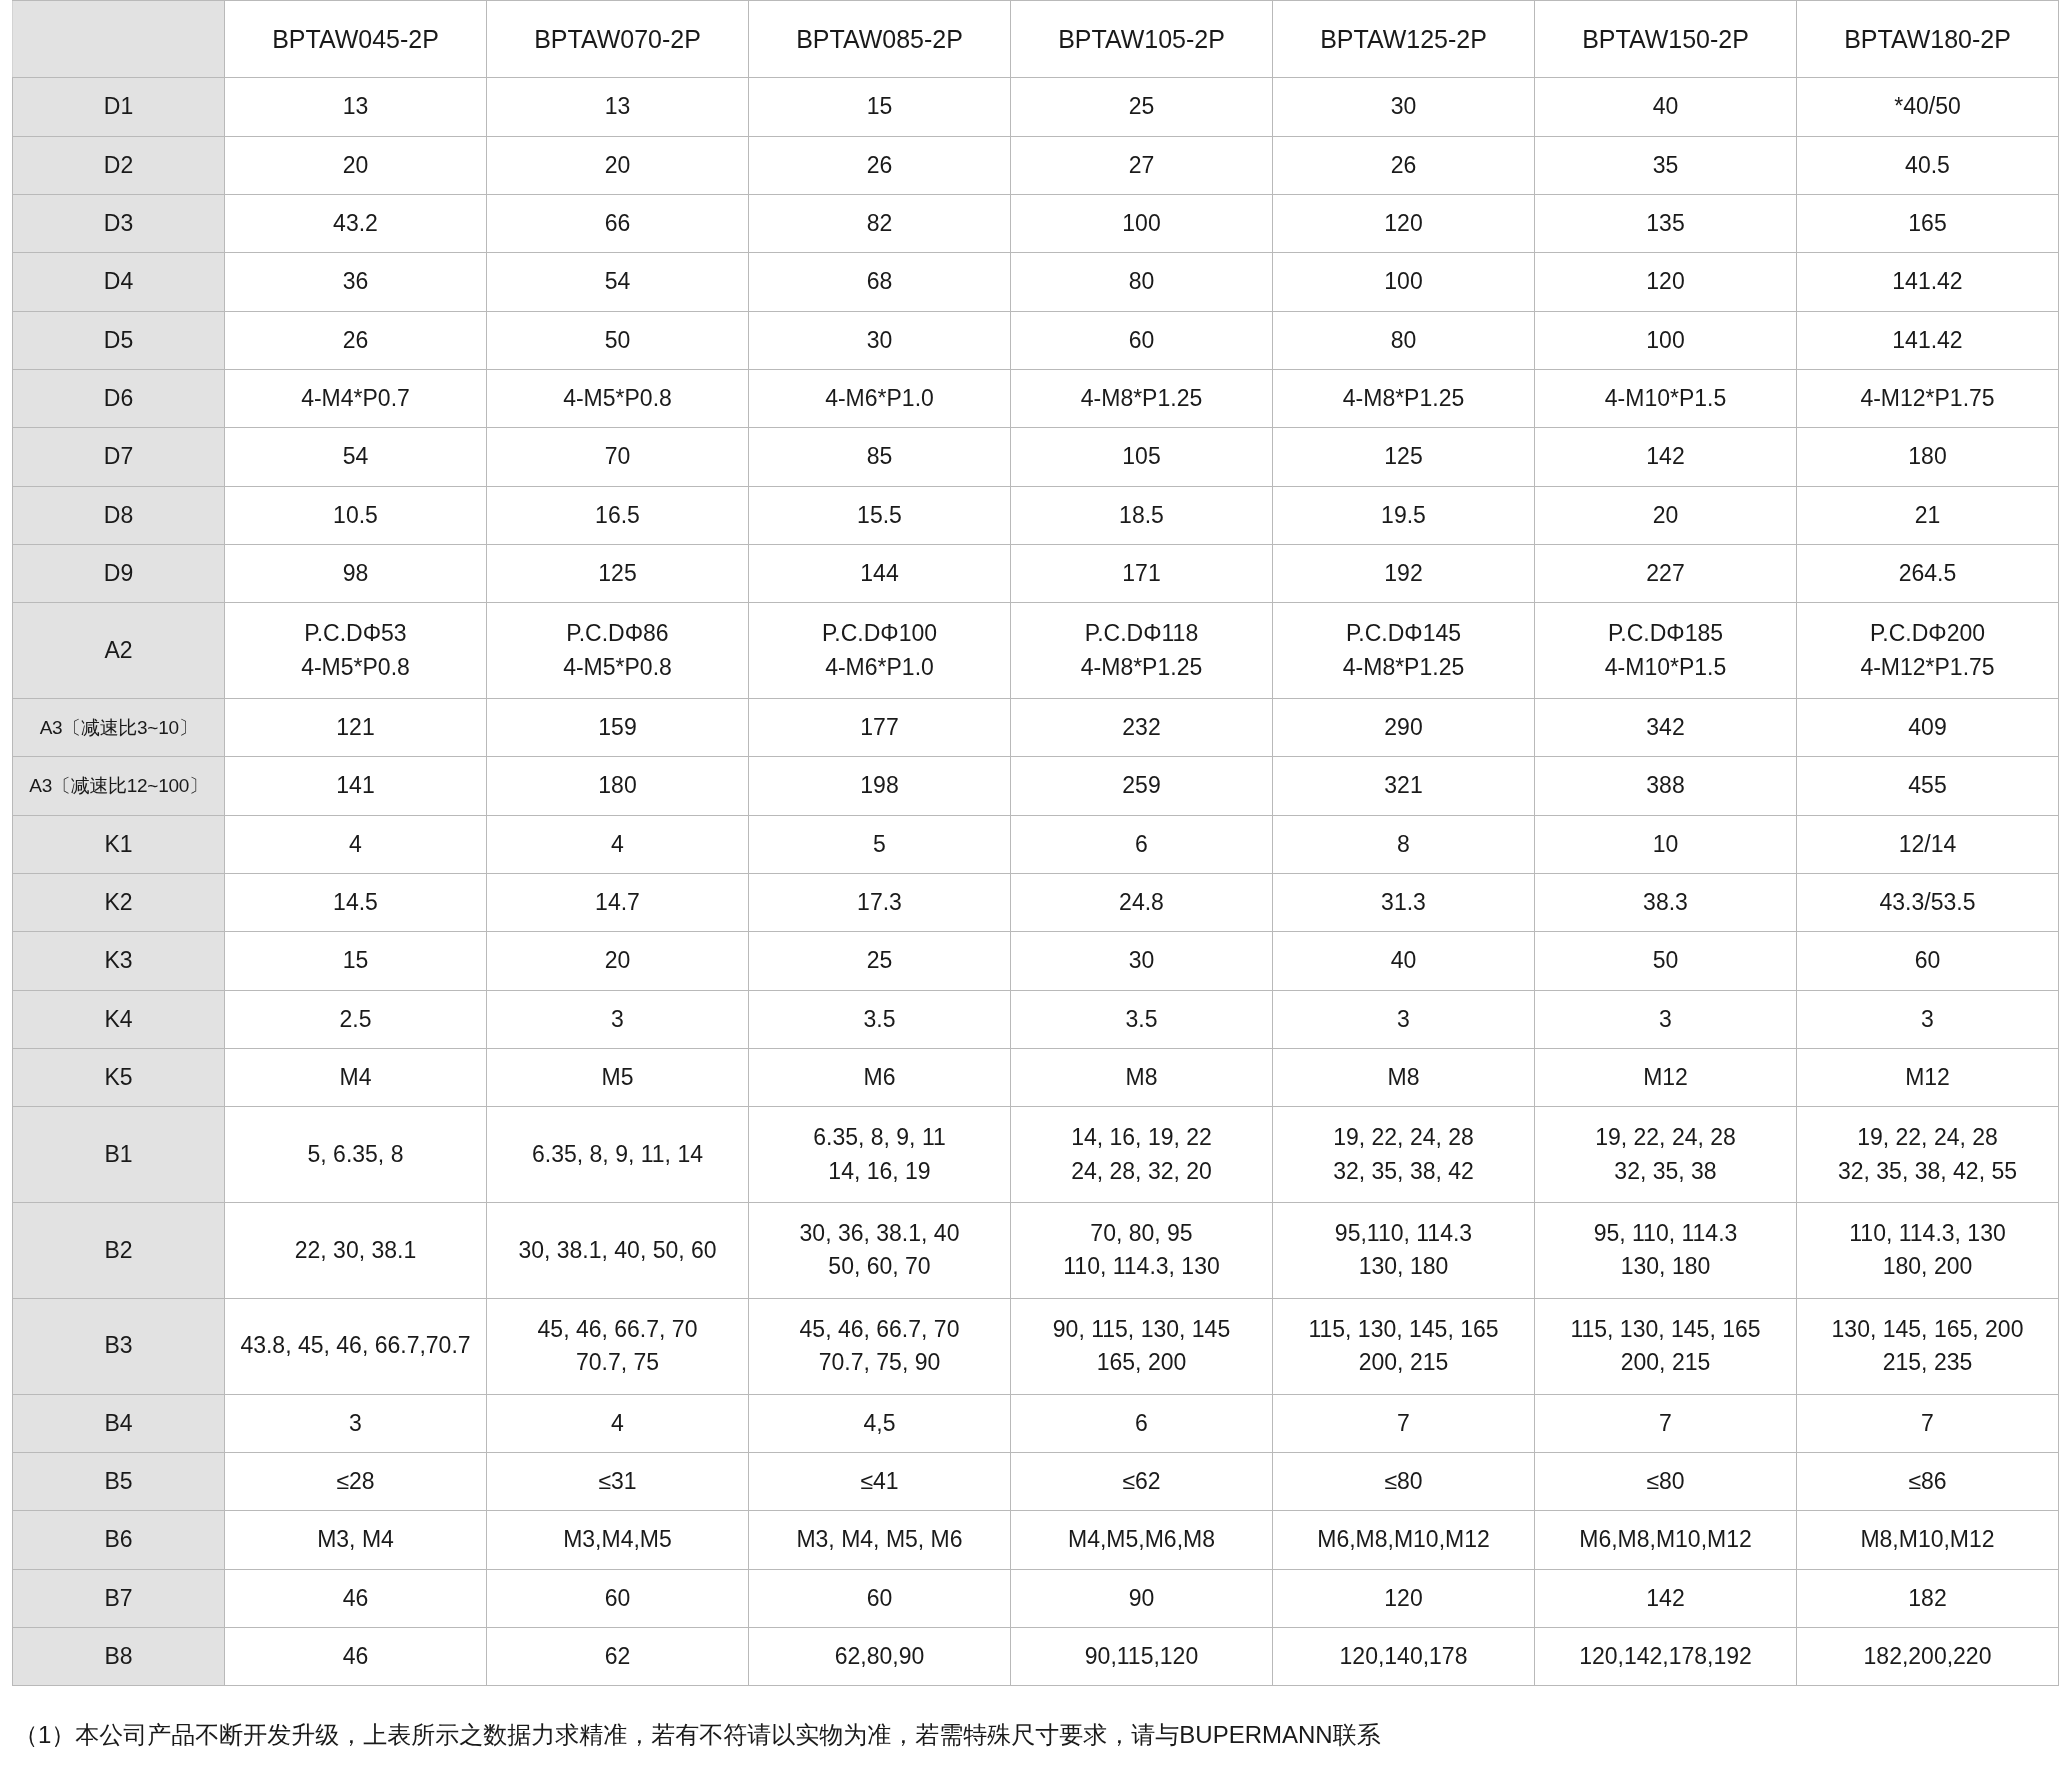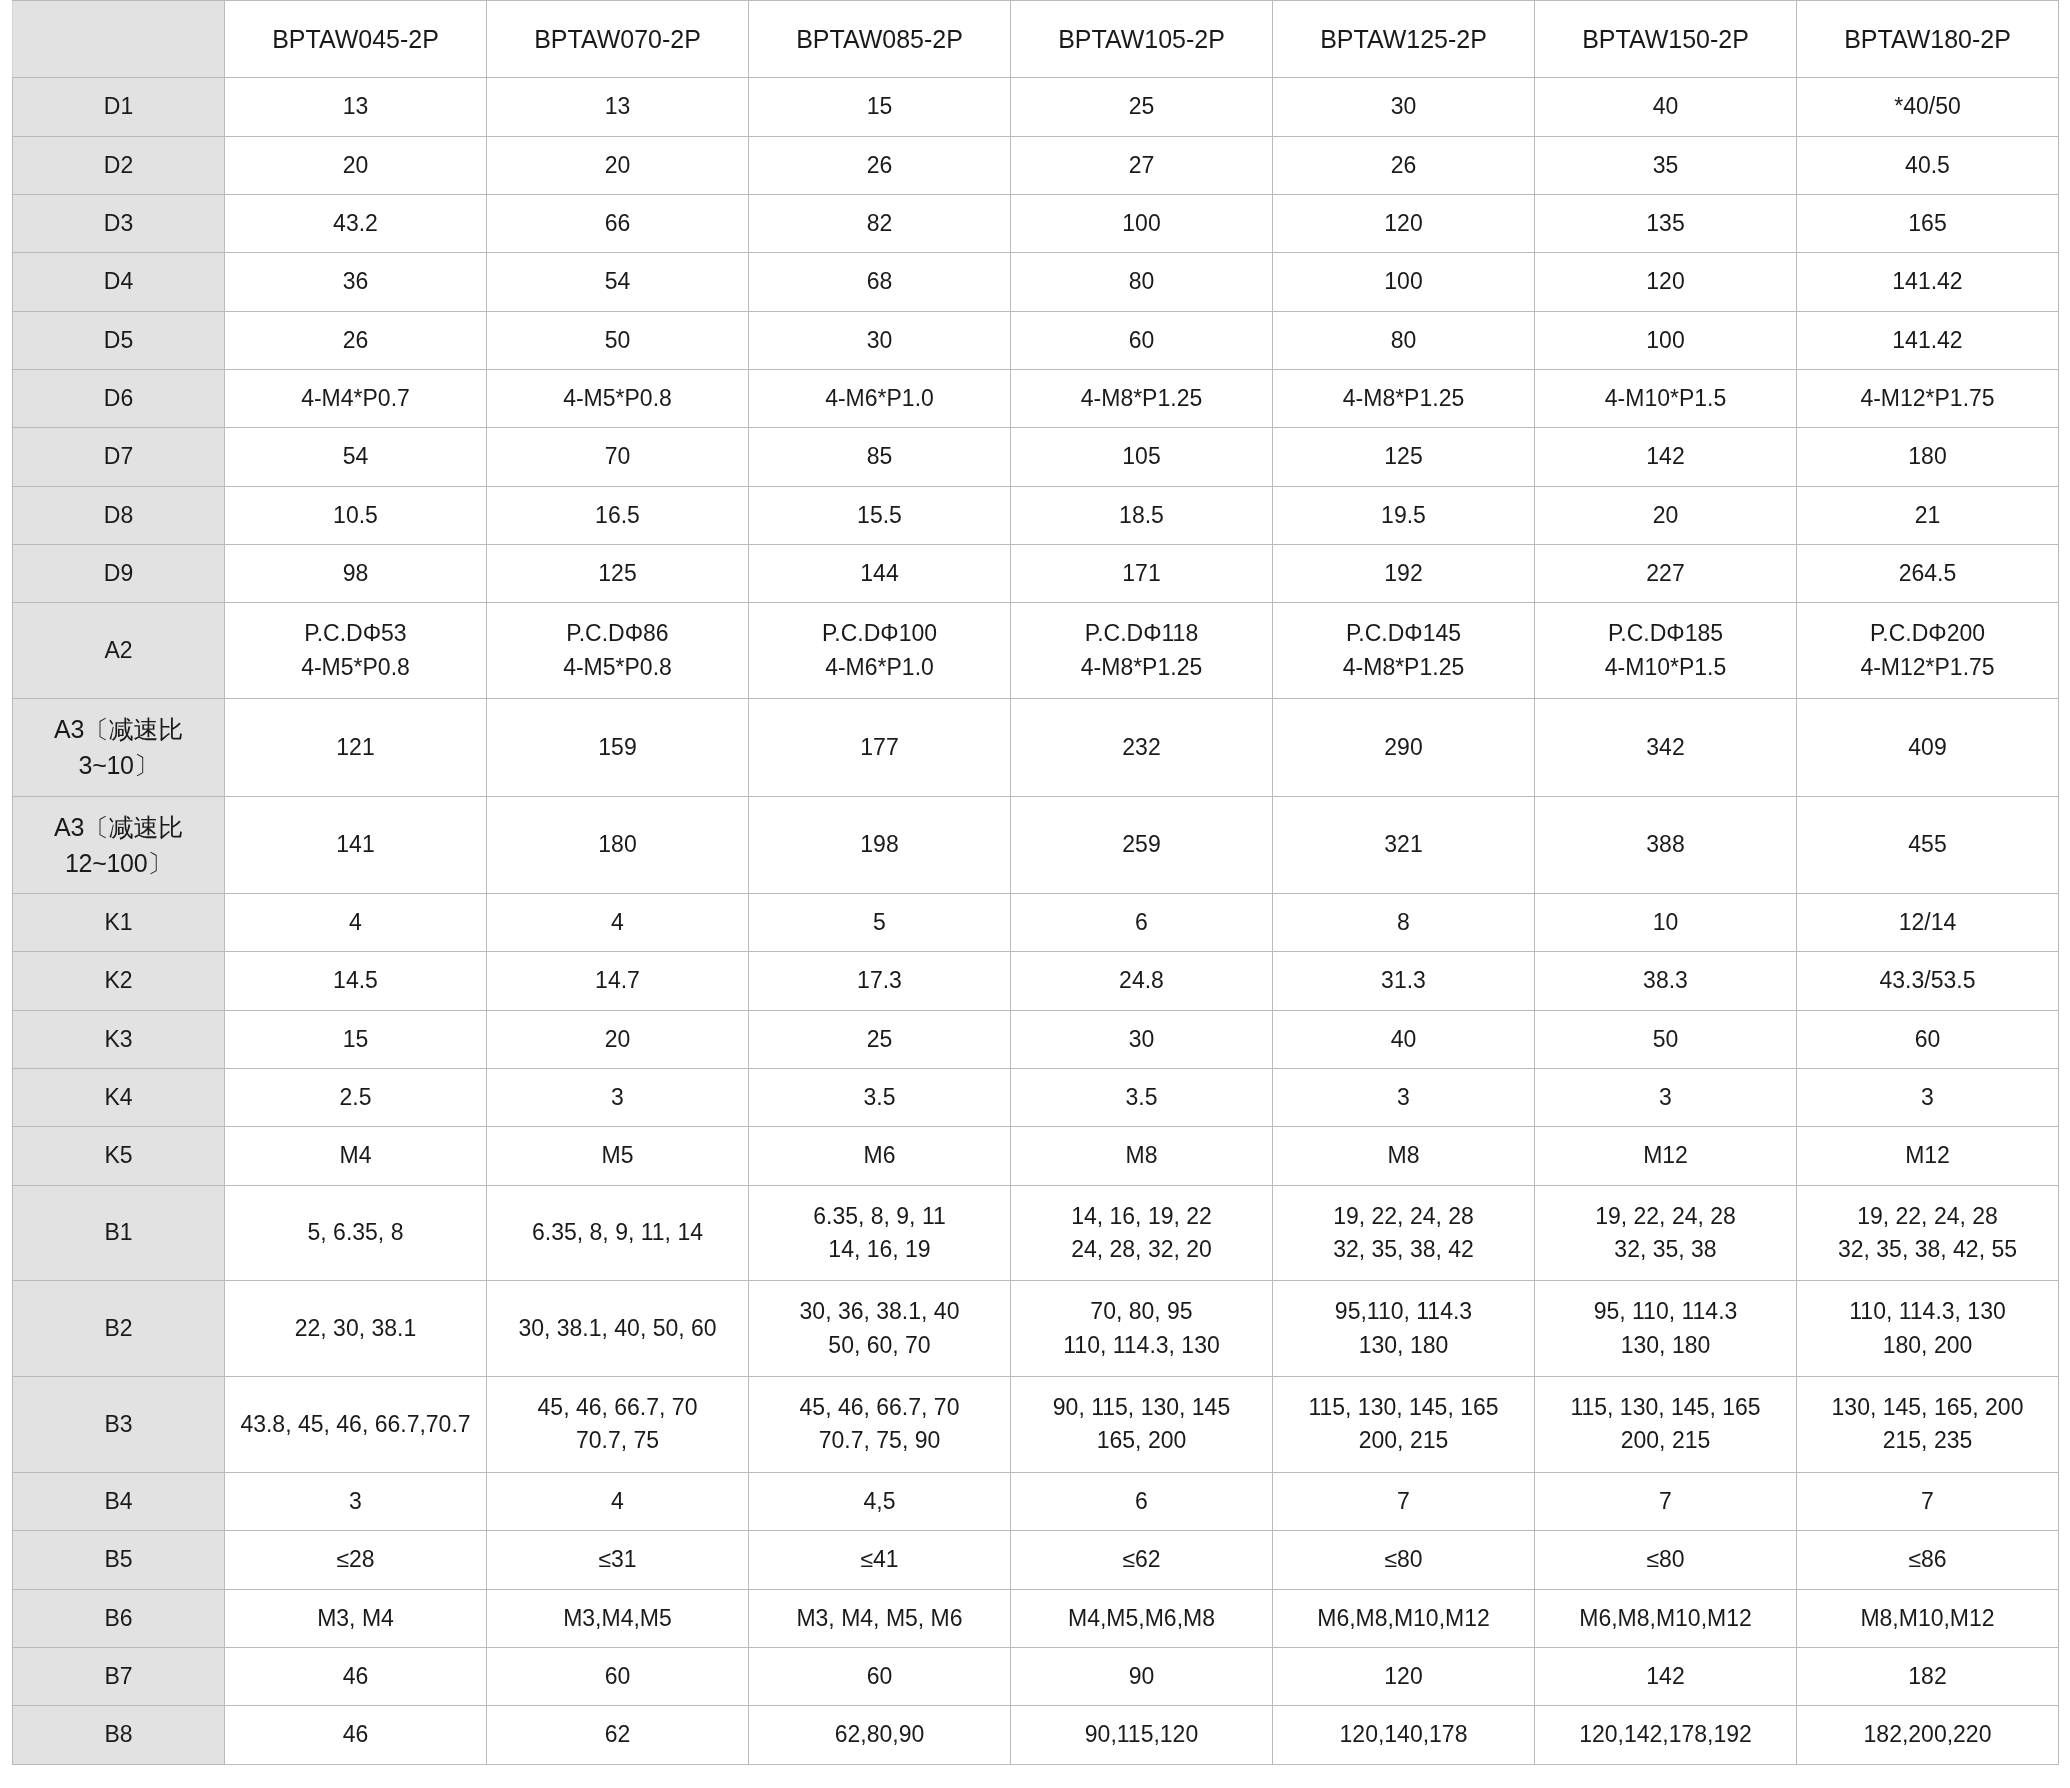--- a/index.html
+++ b/index.html
@@ -46,21 +46,21 @@
     background: #e2e2e2;
     border-left-color: #d3d3d3;
   }
   table.spec tbody th.rowlabel {
     background: #e2e2e2;
     font-size: 23px;
     font-weight: normal;
     padding: 12px 4px;
   }
   table.spec tbody th.rowlabel.small {
-    font-size: 25px;
+    font-size: 19px;
     letter-spacing: -0.3px;
   }
   table.spec td.multi {
     padding: 14px 6px;
     text-align: center;
   }
   .cell-line { display: block; }
   .notes {
     margin: 26px 14px 0 14px;
     font-size: 24px;

